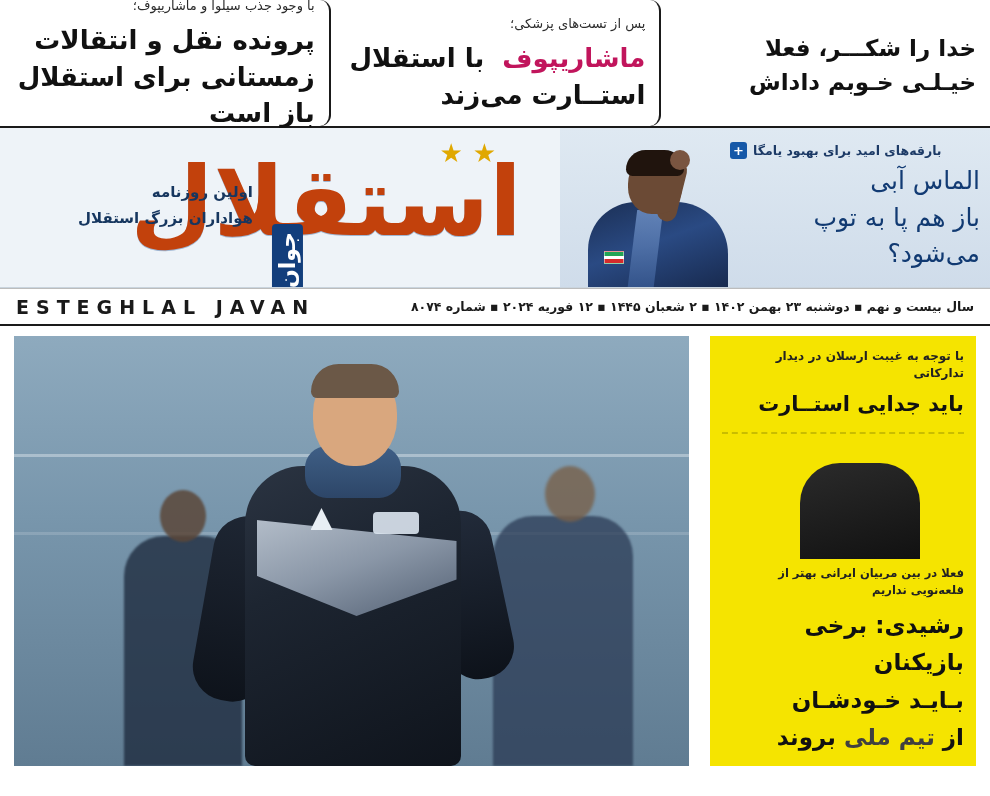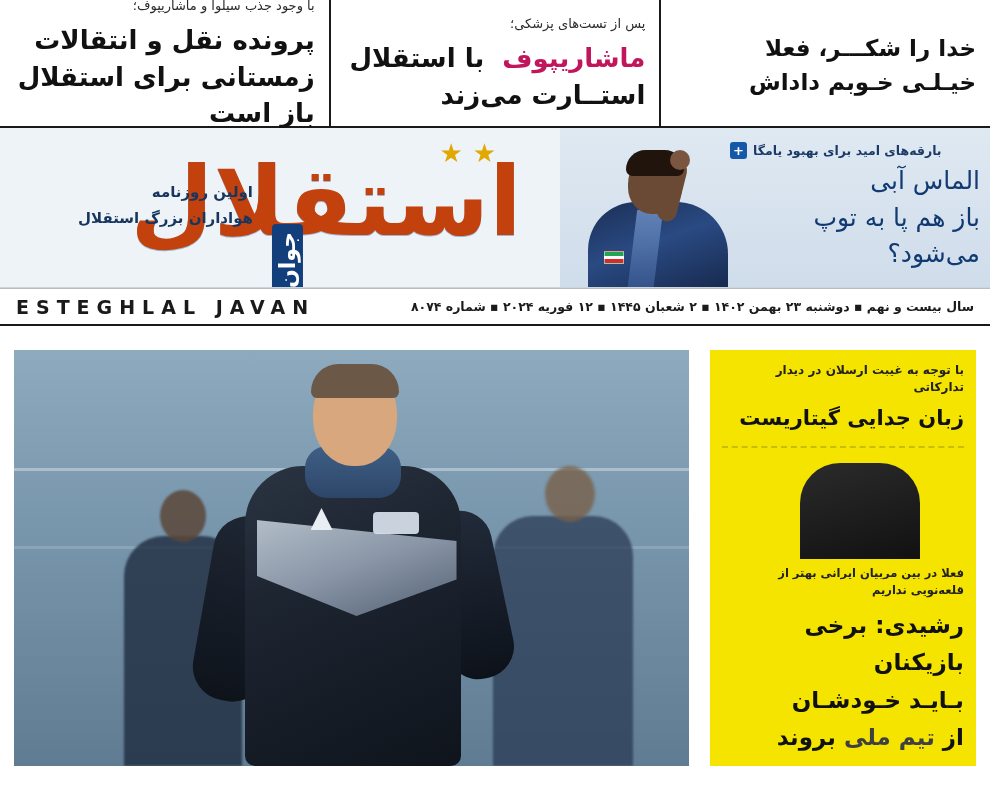--- a/index.html
+++ b/index.html
@@ -26,21 +26,21 @@
   }
   .teaser {
     flex: 1 1 0;
     padding: 10px 14px 6px 14px;
     display: flex;
     flex-direction: column;
     justify-content: center;
     text-align: right;
     direction: rtl;
   }
-  .teaser + .teaser { border-right: 2px solid #1a1a1a; }
+  .teaser + .teaser { border-right: 2px solid #1a1a1a; border-radius: 11px; }
   .teaser-kicker {
     font-size: 13px;
     color: #2b2b2b;
     letter-spacing: .5px;
     margin-bottom: 7px;
     line-height: 1.3;
     font-weight: 500;
   }
   .teaser-head {
     font-size: 25px;
@@ -190,21 +190,21 @@
   }
   .namebar-meta {
     font-size: 12.5px; color: #1a1a1a; font-weight: 600; direction: rtl;
     display: flex; gap: 8px; align-items: center;
   }
 
   
   .body-grid {
     display: flex; flex-direction: row;
     width: 990px; height: 452px;
-    padding: 24px 14px 12px 14px;
+    padding: 10px 14px 12px 14px;
     gap: 21px;
     background: #fff;
     direction: rtl;
   }
   .col-right {
     width: 266px; height: 100%;
     background: #f5e400;
     display: flex; flex-direction: column;
     padding: 12px 12px 10px 12px;
   }
@@ -394,21 +394,21 @@
   <div class="namebar">
     <div class="namebar-meta">سال بیست و نهم ▪ دوشنبه ۲۳ بهمن ۱۴۰۲ ▪ ۲ شعبان ۱۴۴۵ ▪ ۱۲ فوریه ۲۰۲۴ ▪ شماره ۸۰۷۴</div>
     <div class="namebar-latin">ESTEGHLAL JAVAN</div>
   </div>
 
   <div class="body-grid">
 
     <div class="col-right">
       <div class="yellow-kicker">با توجه به غیبت ارسلان در دیدار تدارکاتی</div>
       <div class="yellow-head">
-        <div>زبان جدایی گیتاریست</div>
+        <div>باید جدایی استــارت</div>
       </div>
 
       <hr class="dashed">
 
       <div class="coach-photo">
         <div class="coach-body"></div>
 
       </div>
 
       <div class="yellow-caption">فعلا در بین مربیان ایرانی بهتر از قلعه‌نویی نداریم</div>

